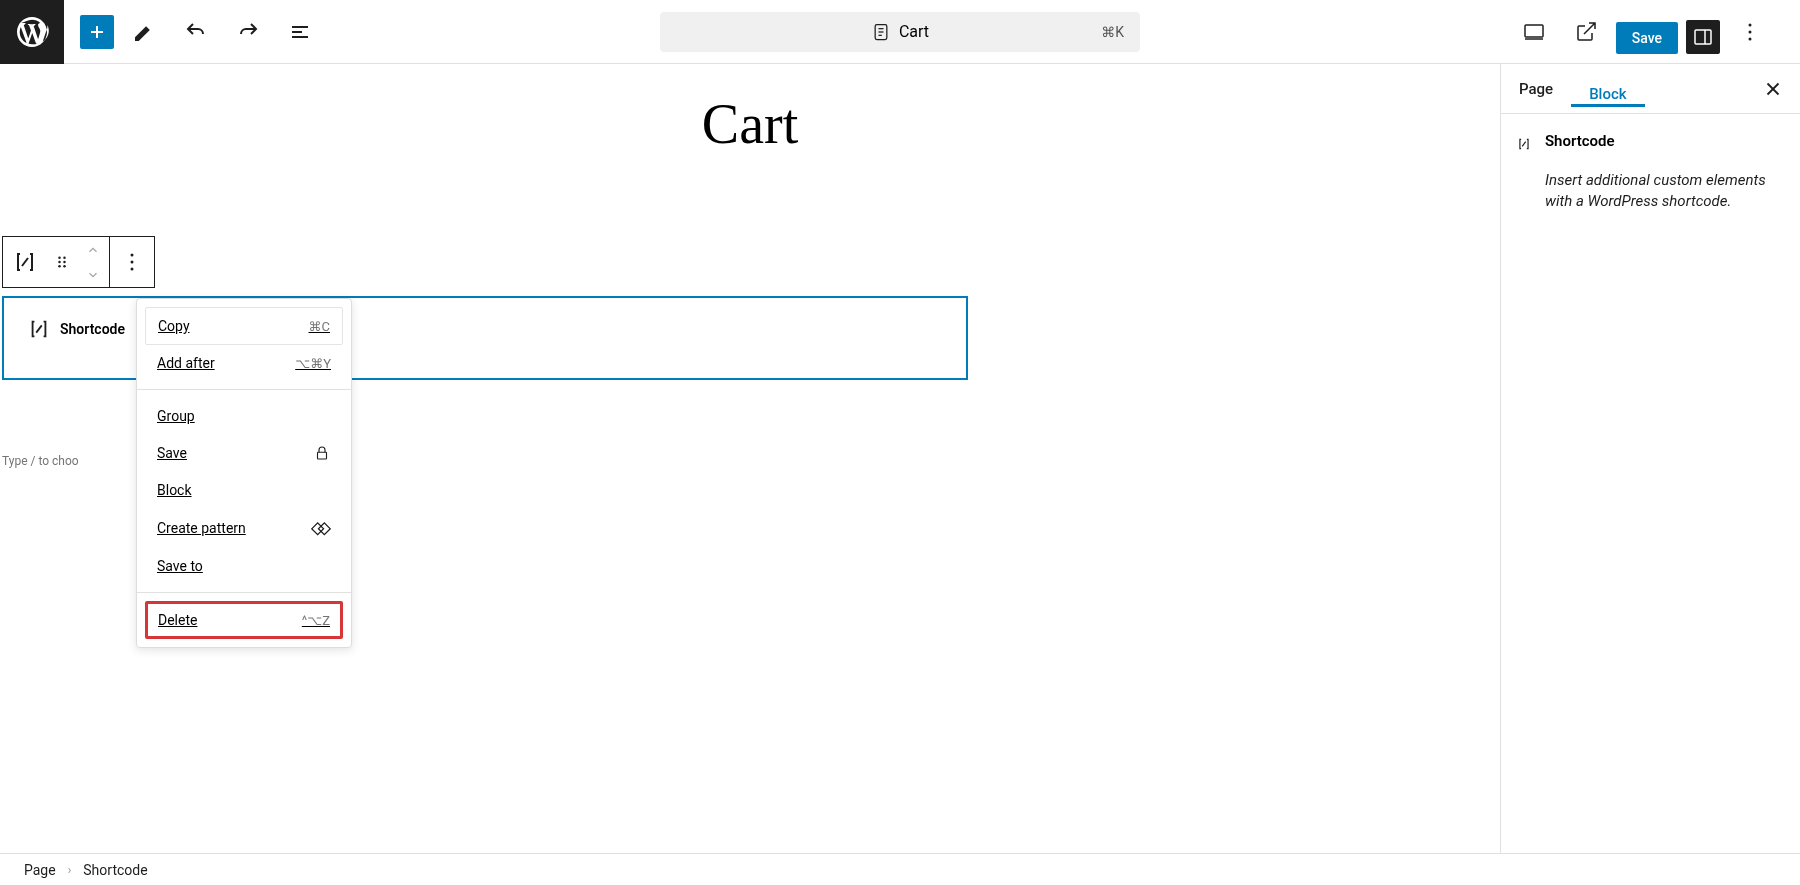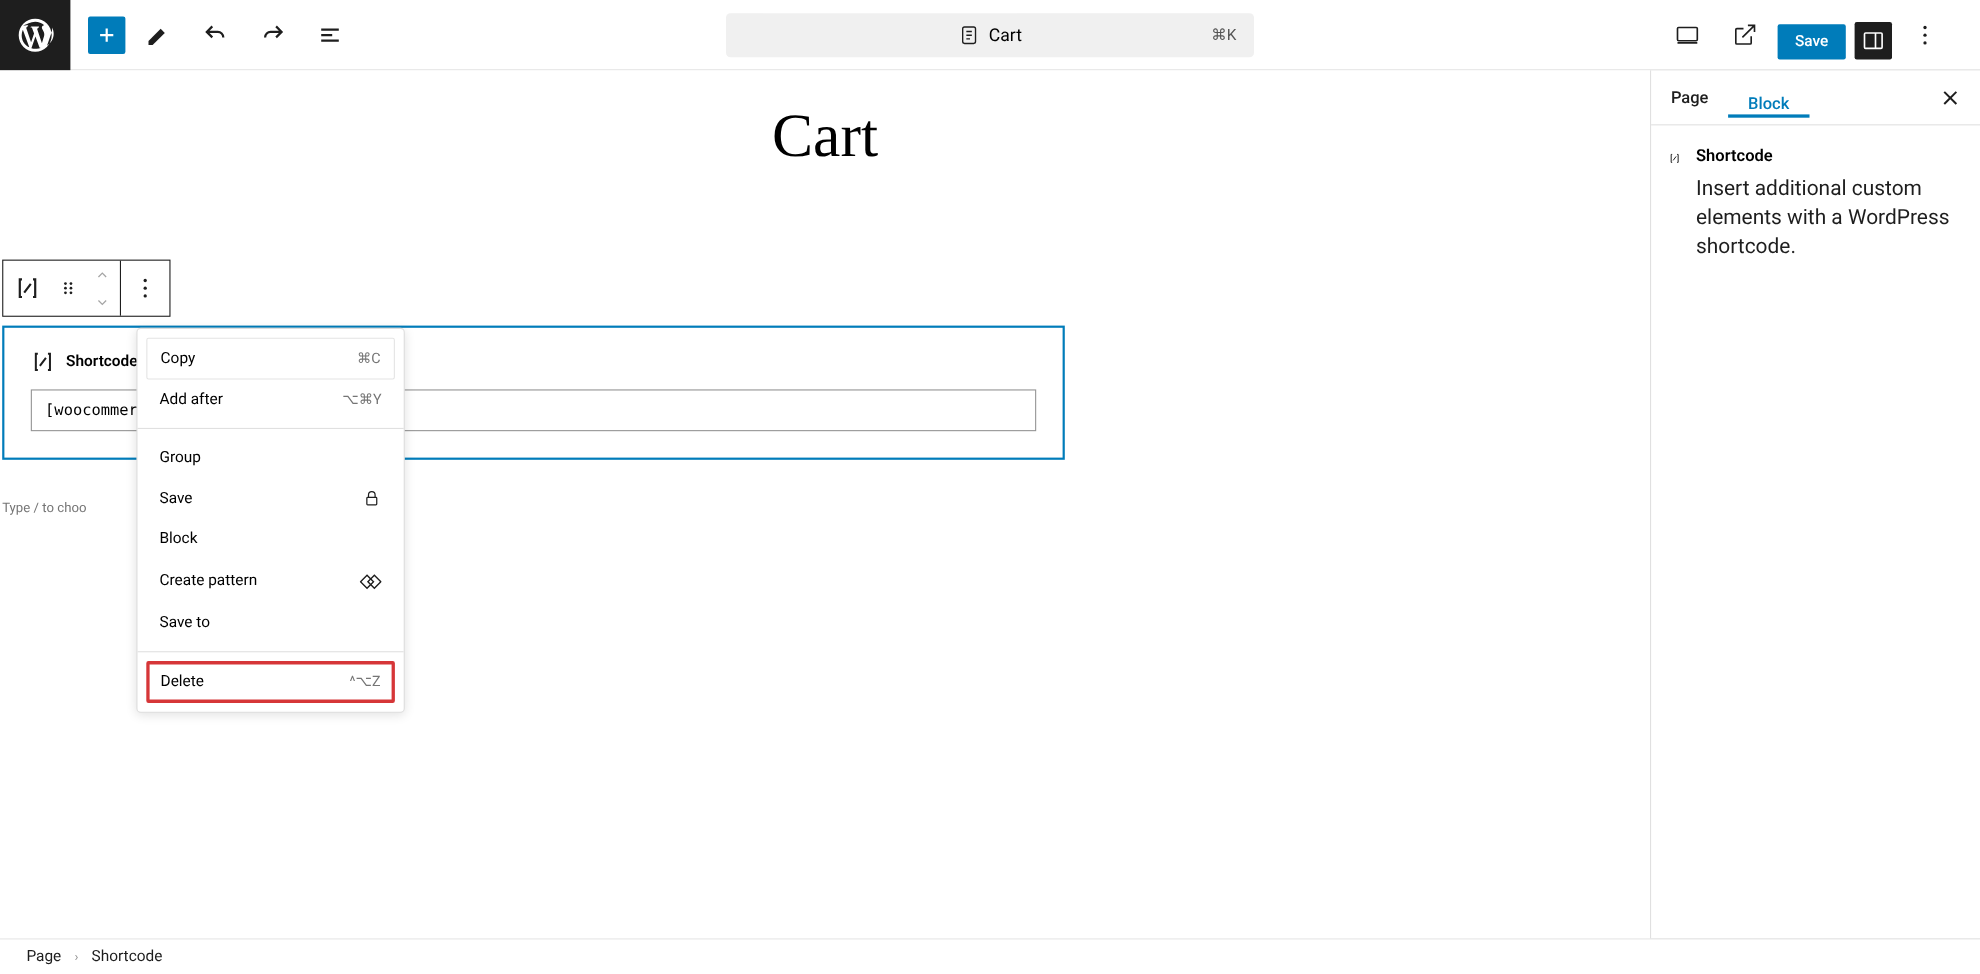--- a/index.html
+++ b/index.html
@@ -35,36 +35,36 @@
 
 
 .shortcode-block { position: absolute; left: 2px; top: 232px; right: 532px; border: 2px solid #007cba; background: #fff; padding: 20px 24px 24px; }
 .sc-label { display: flex; align-items: center; gap: 10px; font-weight: 600; font-size: 14px; margin-bottom: 14px; }
 .sc-input { width: 100%; padding: 10px 12px; border: 1px solid #949494; font-family: Menlo, Consolas, monospace; font-size: 14px; }
 
 
 .paragraph-ph { position: absolute; left: 2px; top: 390px; color: #757575; font-size: 12px; }
 
 
-.context-menu { position: absolute; left: 124px; top: 234px; width: 244px; background: #fff; border: 1px solid #ddd; box-shadow: 0 2px 10px rgba(0,0,0,0.12); border-radius: 4px; padding: 8px; }
+.context-menu { position: absolute; left: 136px; top: 234px; width: 216px; background: #fff; border: 1px solid #ddd; box-shadow: 0 2px 10px rgba(0,0,0,0.12); border-radius: 4px; padding: 8px; text-decoration: underline; }
 .menu-item { display: flex; align-items: center; justify-content: space-between; padding: 10px 12px; font-size: 14px; cursor: pointer; border-radius: 2px; }
 .menu-item .sc { color: #757575; font-size: 13px; }
 .menu-item.first { border: 1px solid #e4e4e4; border-radius: 2px; }
 .menu-sep { height: 1px; background: #e0e0e0; margin: 8px -8px; }
 .menu-item.highlighted { border: 3px solid #d63638; padding: 8px 10px; }
 
 
 .sidebar-tabs { display: flex; border-bottom: 1px solid #e0e0e0; align-items: center; height: 50px; }
 .sidebar-tabs .tab { padding: 14px 18px; font-size: 15px; font-weight: 500; cursor: pointer; color: #1e1e1e; }
 .sidebar-tabs .tab.active { border-bottom: 3px solid #007cba; color: #007cba; padding-bottom: 1px; }
 .sidebar-tabs .close { margin-left: auto; padding: 12px 16px; cursor: pointer; }
 .sidebar-body { padding: 18px 16px; }
 .sb-block-header { display: flex; align-items: flex-start; gap: 14px; }
 .sb-block-header .title { font-weight: 600; font-size: 15px; }
-.sb-block-header .desc { font-size: 19px; color: #1e1e1e; margin-top: 8px; line-height: 1.4; }
+.sb-block-header .desc { font-size: 15px; color: #1e1e1e; margin-top: 20px; line-height: 1.4; font-style: italic; }
 
 
 .breadcrumb { height: 32px; border-top: 1px solid #e0e0e0; display: flex; align-items: center; padding: 0 24px; gap: 12px; font-size: 14px; color: #1e1e1e; }
 .breadcrumb .chev { color: #949494; font-size: 12px; }
 
 svg { display: block; }
 </style>
 </head>
 <body>
 
@@ -182,21 +182,20 @@
       </div>
     </div>
 
     <div class="shortcode-block">
       <div class="sc-label">
         <svg width="22" height="22" viewBox="0 0 24 24" fill="none" stroke="#1e1e1e" stroke-width="2">
             <path d="M7 4H5v16h2M17 4h2v16h-2M9 16l6-8"></path>
           </svg>
         <span>Shortcode</span>
       </div>
-      <input type="text" class="sc-input" value="[woocommer" style="">
     </div>
 
     <div class="paragraph-ph">Type / to choo</div>
 
     <div class="context-menu" id="ctx-menu">
         <div class="menu-item first">
           <span>Copy</span>
           <span class="sc">⌘C</span>
         </div>
         <div class="menu-item">

